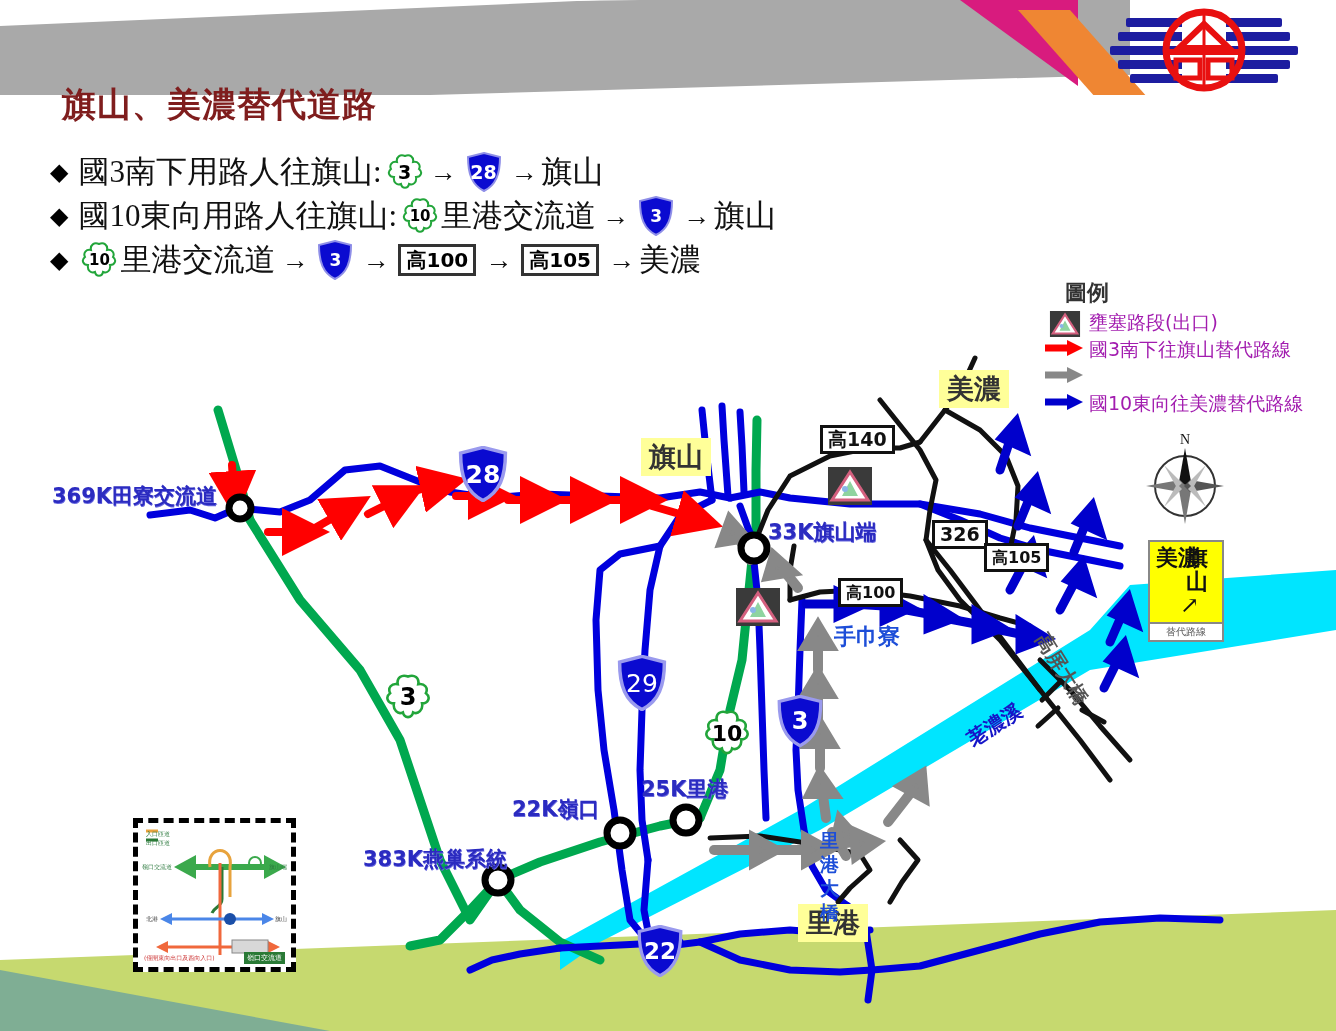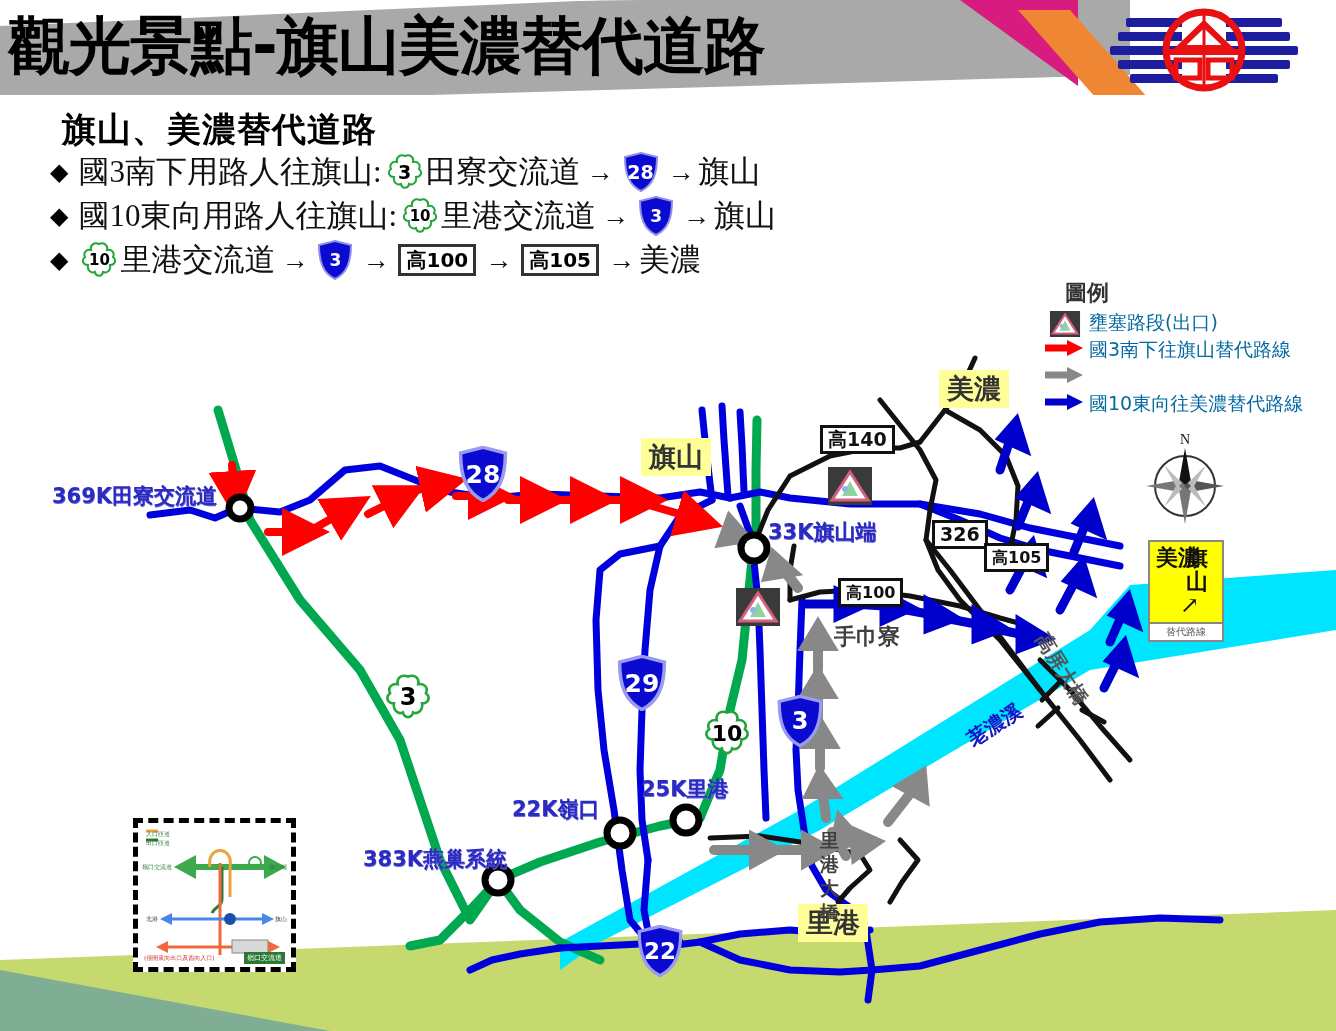--- a/index.html
+++ b/index.html
@@ -26,22 +26,22 @@
     background:#ef8633;clip-path:polygon(0 0,52px 0,130px 88px,78px 88px);}
   .hdr-white-cut{position:absolute;left:1082px;top:0;width:260px;height:100px;
     background:#ffffff;clip-path:polygon(56px 0,260px 0,260px 100px,120px 100px);}
   #title{position:absolute;left:8px;top:2px;width:900px;height:88px;
     font-family:"DejaVu Sans","Liberation Sans",sans-serif;
     font-weight:bold;font-size:62px;line-height:88px;color:#000;
     letter-spacing:-1px;white-space:nowrap;}
   
   #logo{position:absolute;left:1096px;top:4px;width:216px;height:90px;}
   
-  #subtitle{position:absolute;left:62px;top:107px;font-size:34px;font-weight:bold;
-    color:#000000;font-family:"DejaVu Sans","Liberation Sans",sans-serif;
+  #subtitle{position:absolute;left:62px;top:82px;font-size:34px;font-weight:bold;
+    color:#7f1d1d;font-family:"DejaVu Sans","Liberation Sans",sans-serif;
     letter-spacing:1px;white-space:nowrap;}
   .bullet-row{position:absolute;left:50px;height:40px;display:flex;align-items:center;
     font-size:31px;color:#111;white-space:nowrap;
     font-family:"Liberation Serif","DejaVu Serif",serif;}
   .bullet-row .dia{font-size:24px;margin-right:10px;color:#000;}
   .bullet-row .txt{margin-right:2px;}
   .bullet-row .arw{margin:0 4px;font-size:27px;}
   
   .plum{position:relative;display:inline-block;width:36px;height:36px;
     margin:0 3px;vertical-align:middle;}
@@ -69,28 +69,28 @@
   #map{position:absolute;left:0;top:270px;width:1336px;height:761px;}
   #map svg{position:absolute;left:0;top:0;}
   .mlabel{position:absolute;white-space:nowrap;
     font-family:"DejaVu Sans","Liberation Sans",sans-serif;}
   .ic-label{color:#2b2bc0;font-weight:bold;font-size:21px;
     text-shadow:0.5px 0.5px 0 #6a6ae0;}
   .town-tag{background:#ffff99;color:#333;font-weight:bold;font-size:27px;
     padding:1px 8px;}
   .blk-plate{background:#fff;border:3px solid #111;color:#111;font-weight:bold;
     font-size:19px;padding:0 5px;line-height:23px;}
-  .plain-lbl{color:#404040;font-size:22px;font-weight:bold;}
+  .plain-lbl{color:#1d4ed8;font-size:22px;font-weight:bold;}
   .river-lbl{color:#1515c8;font-size:20px;font-weight:bold;}
   
   #legend{position:absolute;left:1043px;top:278px;width:290px;}
   #legend .lg-title{font-size:22px;color:#333;font-weight:bold;margin-left:22px;
     font-family:"DejaVu Sans","Liberation Sans",sans-serif;}
   .lg-row{display:flex;align-items:center;height:25px;margin-top:2px;}
-  .lg-row .lg-txt{font-size:19px;color:#0369a1;white-space:nowrap;margin-left:6px;
+  .lg-row .lg-txt{font-size:19px;color:#a21caf;white-space:nowrap;margin-left:6px;
     font-family:"DejaVu Sans","Liberation Sans",sans-serif;}
   .lg-ico{width:40px;height:24px;flex:0 0 40px;position:relative;}
   
   #compass{position:absolute;left:1140px;top:432px;width:90px;height:100px;}
   #compass .n{position:absolute;left:0;top:0;width:90px;text-align:center;
     font-size:14px;font-family:"Liberation Serif",serif;color:#111;}
   
   #guide-sign{position:absolute;left:1148px;top:540px;width:76px;}
   #guide-sign .ybox{background:#ffff00;border:2px solid #888;height:80px;
     position:relative;}
@@ -122,21 +122,20 @@
 </head>
 <body>
 
 <div id="header">
   <div class="hdr-gray"></div>
   <div class="hdr-white-slash"></div>
   <div class="hdr-white-slash2"></div>
   <div class="hdr-magenta-tri"></div>
   <div class="hdr-orange-tri"></div>
   <div class="hdr-white-cut"></div>
-  <div id="title">觀光景點-旗山美濃替代道路</div>
   <div id="logo">
     <svg width="216" height="90" viewBox="0 0 216 90">
       <g fill="#1d1da0">
         <rect x="30" y="14" width="156" height="9" rx="2"></rect>
         <rect x="22" y="28" width="172" height="9" rx="2"></rect>
         <rect x="14" y="42" width="188" height="9" rx="2"></rect>
         <rect x="22" y="56" width="172" height="9" rx="2"></rect>
         <rect x="34" y="70" width="148" height="9" rx="2"></rect>
       </g>
       <rect x="86" y="8" width="44" height="76" fill="#ffffff"></rect>
@@ -154,21 +153,20 @@
 
 <div class="bullet-row" style="top:152px">
   <span class="dia">◆</span>
   <span class="txt">國3南下用路人往旗山:</span>
   <span class="plum">
     <svg width="36" height="36" viewBox="0 0 36 36">
         <path d="M18 2 C23 0 27 3 26 8 C31 7 34 11 32 15 C36 18 34 23 29 23 C30 28 26 32 22 30 C21 35 15 35 14 30 C10 32 6 28 7 23 C2 23 0 18 4 15 C2 11 5 7 10 8 C9 3 13 0 18 2 Z" fill="#ffffff" stroke="#22a53a" stroke-width="2"></path>
       </svg>
     <span>3</span>
   </span>
-  <span class="txt">田寮交流道</span>
   <span class="arw">→</span>
   <span class="pshield">
     <svg width="36" height="40" viewBox="0 0 36 40">
         <path d="M18 1 L34 5 C34 22 30 33 18 39 C6 33 2 22 2 5 Z" fill="#0a0ad0" stroke="#8f8fe8" stroke-width="2"></path>
       </svg>
     <span>28</span>
   </span>
   <span class="arw">→</span>
   <span class="txt">旗山</span>
 </div>
@@ -431,21 +429,21 @@
   <div class="map-shield" style="left:457px;top:176px;width:52px;height:56px">
     <svg width="52" height="56" viewBox="0 0 36 40">
         <path d="M18 1 L34 5 C34 22 30 33 18 39 C6 33 2 22 2 5 Z" fill="#0a0ad0" stroke="#9a9aee" stroke-width="2.5"></path>
       </svg>
     <span style="position:absolute;left:0;top:0;width:52px;height:56px;display:flex;align-items:center;justify-content:center;font-family:'DejaVu Sans',sans-serif;font-weight:bold;font-size:25px;color:#fff">28</span>
   </div>
   <div class="map-shield" style="left:616px;top:385px;width:52px;height:56px">
     <svg width="52" height="56" viewBox="0 0 36 40">
         <path d="M18 1 L34 5 C34 22 30 33 18 39 C6 33 2 22 2 5 Z" fill="#0a0ad0" stroke="#9a9aee" stroke-width="2.5"></path>
       </svg>
-    <span style="position:absolute;left:0;top:0;width:52px;height:56px;display:flex;align-items:center;justify-content:center;font-family:'DejaVu Sans',sans-serif;font-weight:bold;font-size:25px;color:#fff">29</span>
+    <span style="position:absolute;left:0;top:0;width:52px;height:56px;display:flex;align-items:center;justify-content:center;font-family:'DejaVu Sans',sans-serif;font-weight:normal;font-size:25px;color:#fff">29</span>
   </div>
   <div class="map-shield" style="left:776px;top:425px;width:48px;height:52px">
     <svg width="48" height="52" viewBox="0 0 36 40">
         <path d="M18 1 L34 5 C34 22 30 33 18 39 C6 33 2 22 2 5 Z" fill="#0a0ad0" stroke="#9a9aee" stroke-width="2.5"></path>
       </svg>
     <span style="position:absolute;left:0;top:0;width:48px;height:52px;display:flex;align-items:center;justify-content:center;font-family:'DejaVu Sans',sans-serif;font-weight:bold;font-size:24px;color:#fff">3</span>
   </div>
   <div class="map-shield" style="left:636px;top:655px;width:48px;height:52px">
     <svg width="48" height="52" viewBox="0 0 36 40">
         <path d="M18 1 L34 5 C34 22 30 33 18 39 C6 33 2 22 2 5 Z" fill="#0a0ad0" stroke="#9a9aee" stroke-width="2.5"></path>

